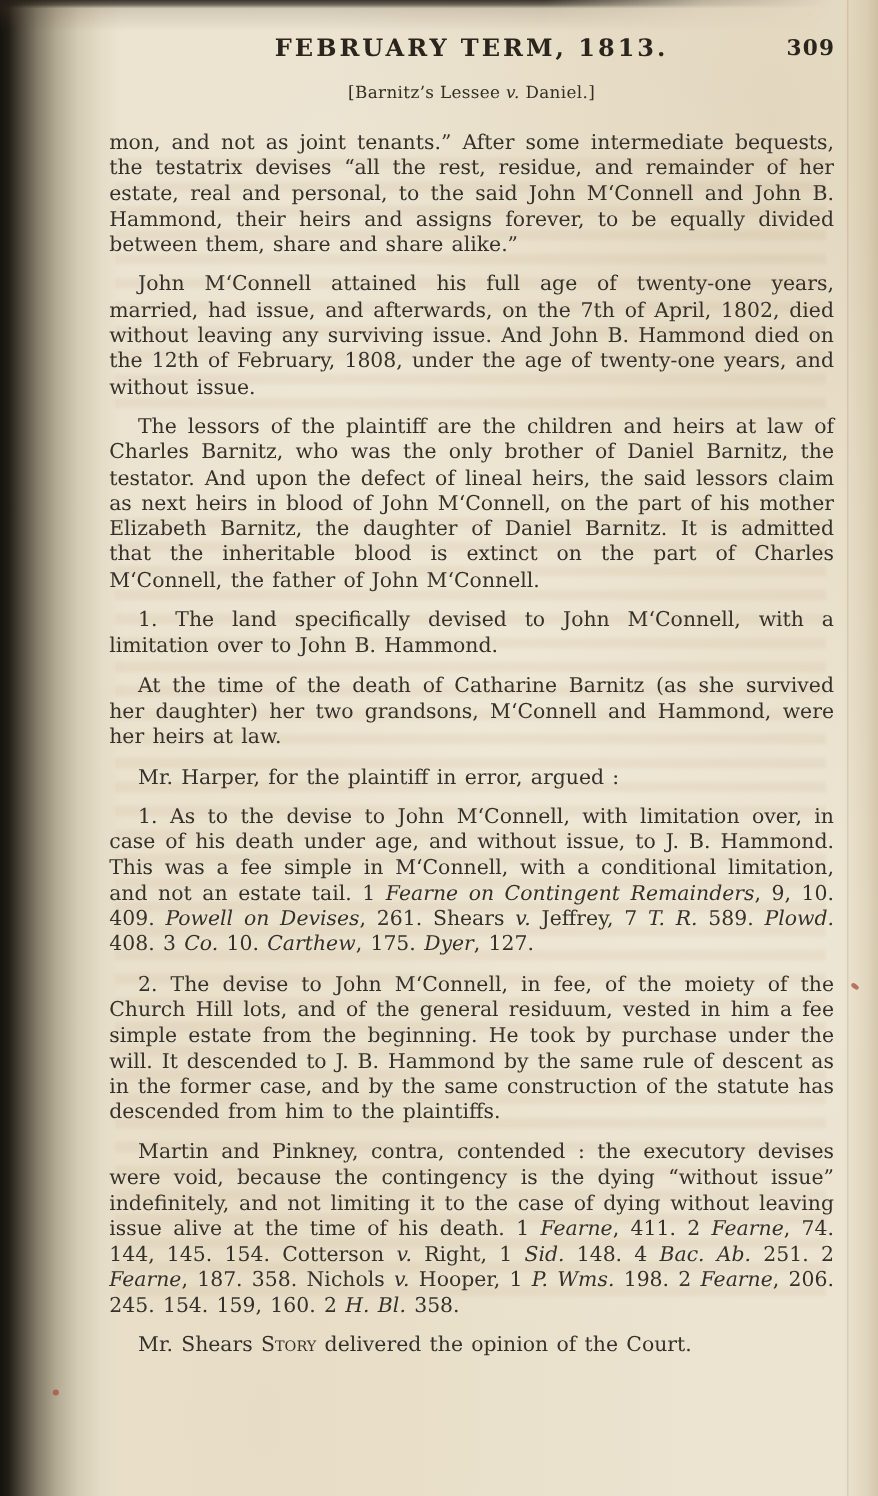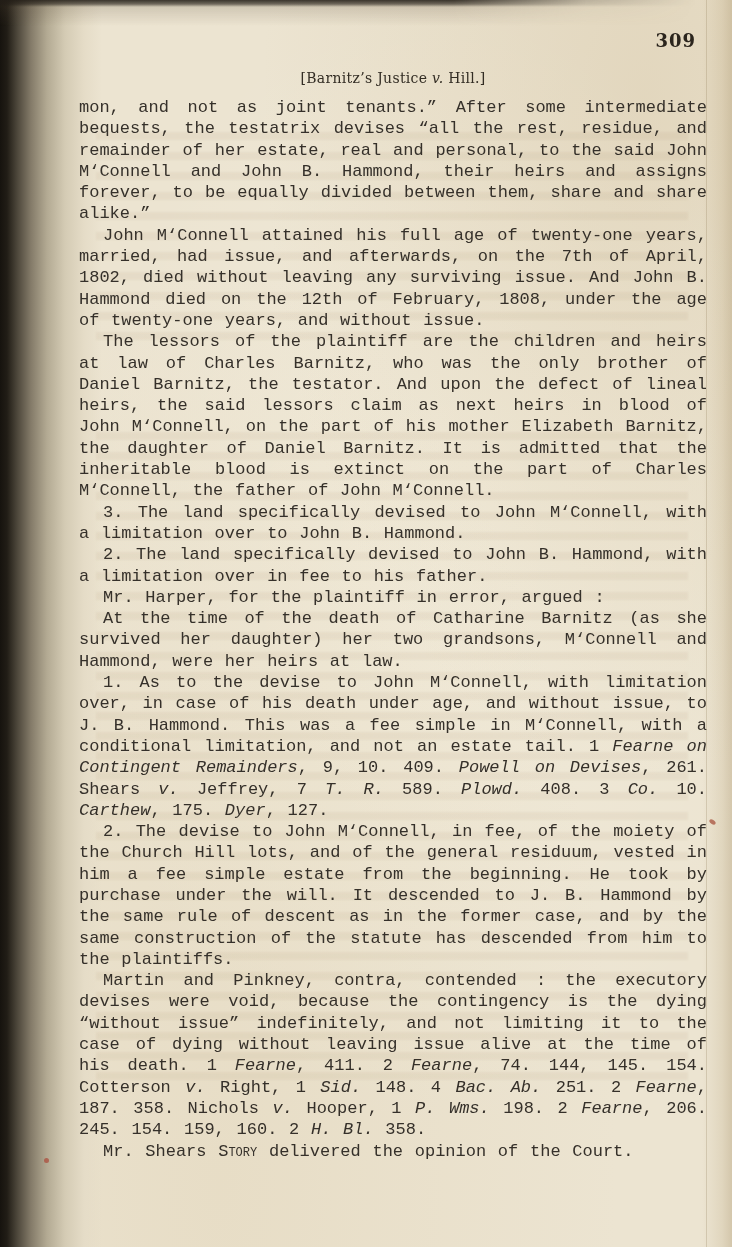--- a/index.html
+++ b/index.html
@@ -69,47 +69,49 @@
     position:absolute;left:79px;width:628px;top:70px;
     text-align:center;font-size:14px;color:#332d24;letter-spacing:0.3px;
   }
   .body{
     position:absolute;left:79px;width:628px;top:97px;
     font-size:17px;line-height:21.3px;
     text-align:justify;
     word-spacing:1.5px;
     color:var(--ink,#352f26);
   }
-  .para{margin:0;padding:0;font-family:Liberation Mono, monospace;}
+  .para{margin:12px;padding:0;}
   .ind{text-indent:24px;}
   .it{font-style:italic;}
   .sc{font-variant:small-caps;}
 </style>
 </head>
 <body>
 
 <div class="page">
   <div class="spine"></div>
   <div class="top-edge"></div>
   <div class="right-edge"></div>
   <div class="bleed b1"></div>
   <div class="bleed b2"></div>
   <div class="speck s1"></div>
   <div class="speck s2"></div>
 
+  <div class="running-head">
+    <span class="term">FEBRUARY TERM, 1813.</span>
+  </div>
   <div class="pagenum">309</div>
 
-  <div class="caption"><span>[Barnitz’s Justice </span><span class="it">v.</span><span> Hill.]</span></div>
+  <div class="caption"><span>[Barnitz’s Lessee </span><span class="it">v.</span><span> Daniel.]</span></div>
 
   <div class="body">
       <p class="para"><span>mon, and not as joint tenants.”  After some intermediate bequests, the testatrix devises “all the rest, residue, and remainder of her estate, real and personal, to the said John M‘Connell and John B. Hammond, their heirs and assigns forever, to be equally divided between them, share and share alike.”</span></p>
       <p class="para ind"><span>John M‘Connell attained his full age of twenty-one years, married, had issue, and afterwards, on the 7th of April, 1802, died without leaving any surviving issue.  And John B. Hammond died on the 12th of February, 1808, under the age of twenty-one years, and without issue.</span></p>
       <p class="para ind"><span>The lessors of the plaintiff are the children and heirs at law of Charles Barnitz, who was the only brother of Daniel Barnitz, the testator.  And upon the defect of lineal heirs, the said lessors claim as next heirs in blood of John M‘Connell, on the part of his mother Elizabeth Barnitz, the daughter of Daniel Barnitz.  It is admitted that the inheritable blood is extinct on the part of Charles M‘Connell, the father of John M‘Connell.</span></p>
-      <p class="para ind"><span>3. The land specifically devised to John M‘Connell, with a limitation over to John B. Hammond.</span></p>
-      <p class="para ind"><span>2. The land specifically devised to John B. Hammond, with a limitation over in fee to his father.</span></p>
+      <p class="para ind"><span>1. The land specifically devised to John M‘Connell, with a limitation over to John B. Hammond.</span></p>
+      <p class="para ind"><span>At the time of the death of Catharine Barnitz (as she survived her daughter) her two grandsons, M‘Connell and Hammond, were her heirs at law.</span></p>
       <p class="para ind"><span>Mr. Harper, for the plaintiff in error, argued :</span></p>
-      <p class="para ind"><span>At the time of the death of Catharine Barnitz (as she survived her daughter) her two grandsons, M‘Connell and Hammond, were her heirs at law.</span></p>
       <p class="para ind"><span>1. As to the devise to John M‘Connell, with limitation over, in case of his death under age, and without issue, to J. B. Hammond.  This was a fee simple in M‘Connell, with a conditional limitation, and not an estate tail.  1 </span><span class="it">Fearne on Contingent Remainders</span><span>, 9, 10. 409.  </span><span class="it">Powell on Devises</span><span>, 261.  Shears </span><span class="it">v.</span><span> Jeffrey, 7 </span><span class="it">T. R.</span><span> 589.  </span><span class="it">Plowd.</span><span> 408.  3 </span><span class="it">Co.</span><span> 10.  </span><span class="it">Carthew</span><span>, 175.  </span><span class="it">Dyer</span><span>, 127.</span></p>
       <p class="para ind"><span>2. The devise to John M‘Connell, in fee, of the moiety of the Church Hill lots, and of the general residuum, vested in him a fee simple estate from the beginning.  He took by purchase under the will.  It descended to J. B. Hammond by the same rule of descent as in the former case, and by the same construction of the statute has descended from him to the plaintiffs.</span></p>
       <p class="para ind"><span>Martin and Pinkney, contra, contended : the executory devises were void, because the contingency is the dying “without issue” indefinitely, and not limiting it to the case of dying without leaving issue alive at the time of his death.  1 </span><span class="it">Fearne</span><span>, 411.  2 </span><span class="it">Fearne</span><span>, 74. 144, 145. 154.  Cotterson </span><span class="it">v.</span><span> Right, 1 </span><span class="it">Sid.</span><span> 148.  4 </span><span class="it">Bac. Ab.</span><span> 251.  2 </span><span class="it">Fearne</span><span>, 187. 358.  Nichols </span><span class="it">v.</span><span> Hooper, 1 </span><span class="it">P. Wms.</span><span> 198.  2 </span><span class="it">Fearne</span><span>, 206. 245. 154. 159, 160.  2 </span><span class="it">H. Bl.</span><span> 358.</span></p>
       <p class="para ind"><span>Mr. Shears </span><span class="sc">Story</span><span> delivered the opinion of the Court.</span></p>
     </div>
 </div>
 
 </body></html>

